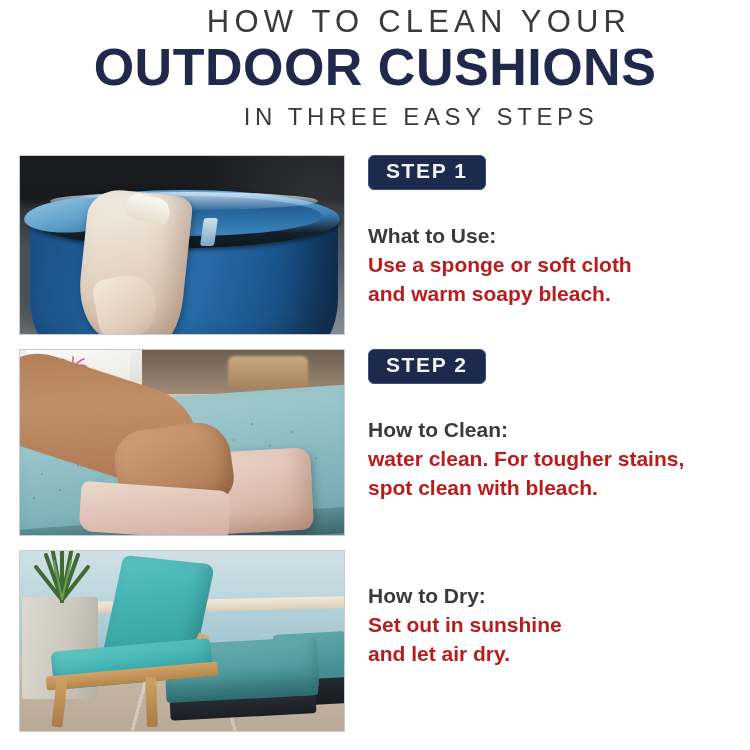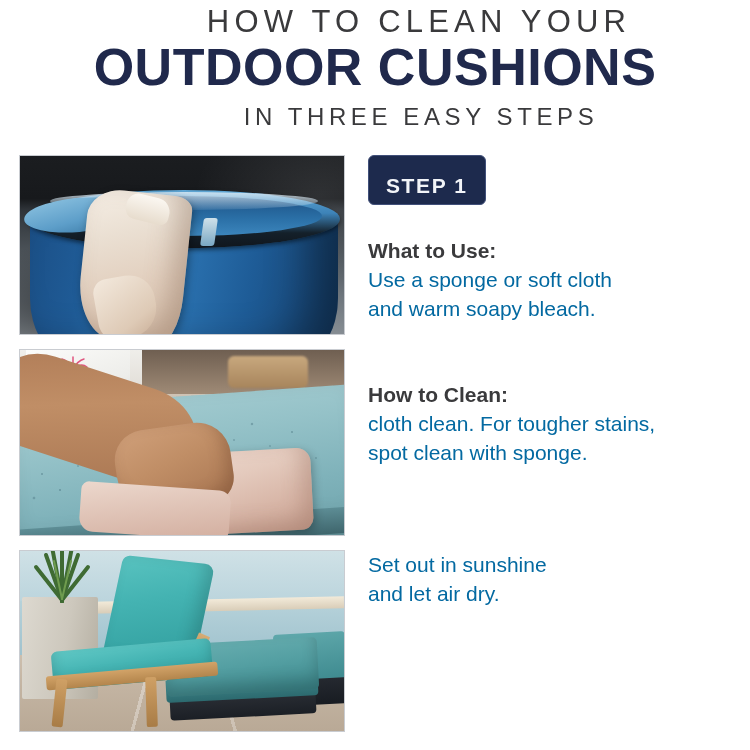--- a/index.html
+++ b/index.html
@@ -101,37 +101,37 @@
     top: 0;
     width: 372px;
   }
   .badge {
     display: inline-block;
     background: #1d2a4d;
     color: #f2f4f8;
     font-size: 21px;
     font-weight: 600;
     letter-spacing: 1.6px;
-    padding: 18px 17px 6px 17px;
+    padding: 3px 17px 6px 17px;
     border-radius: 6px;
     border: 1px solid #41507a;
     line-height: 24px;
   }
   .step-head {
     margin-top: 32px;
     font-size: 21px;
     font-weight: 700;
     color: #3a3a3c;
     line-height: 28px;
   }
   .step-body {
     margin-top: 1px;
     font-size: 21px;
-    font-weight: 400;
-    color: #0369a1;
+    font-weight: 700;
+    color: #b91c1c;
     line-height: 28px;
   }
 
   
   .p1-bg {
     position: absolute; inset: 0;
     background:
       linear-gradient(180deg, #1b1d20 0%, #17191c 24%, #2e3338 30%, #4d545a 55%, #6d757c 78%, #868d93 100%);
   }
   .p1-bg2 {
@@ -485,23 +485,24 @@
         <div class="p2-hand"></div>
         <div class="p2-finger" style="left:104px; top:142px; width:22px; height:34px; transform:rotate(8deg);"></div>
         <div class="p2-finger" style="left:126px; top:146px; width:22px; height:32px; transform:rotate(4deg);"></div>
         <div class="p2-finger" style="left:148px; top:146px; width:22px; height:30px; transform:rotate(0deg);"></div>
         <div class="p2-finger" style="left:170px; top:142px; width:20px; height:28px; transform:rotate(-4deg);"></div>
         <div class="p2-cloth2"></div>
       </div>
     </div>
 
     <div class="text-col">
+      <div class="badge">STEP 2</div>
       <div class="step-head">How to Clean:</div>
-      <div class="step-body">cloth clean. For tougher stains,</div>
-      <div class="step-body">spot clean with sponge.</div>
+      <div class="step-body">water clean. For tougher stains,</div>
+      <div class="step-body">spot clean with bleach.</div>
     </div>
   </div>
 
   <div class="step-row" id="row3">
 
     <div class="photo">
       <div class="scene">
         <div class="p3-sky"></div>
         <div class="p3-water"></div>
         <div class="p3-coping"></div>
@@ -531,18 +532,19 @@
         <div class="p3-pad-side"></div>
         <div class="p3-pad-top"></div>
         <div class="p3-chair-seat"></div>
         <div class="p3-frame"></div>
         <div class="p3-leg-a"></div>
         <div class="p3-leg-b"></div>
       </div>
     </div>
 
     <div class="text-col">
+      <div class="step-head">How to Dry:</div>
       <div class="step-body">Set out in sunshine</div>
       <div class="step-body">and let air dry.</div>
     </div>
   </div>
 
 </div>
 
 </body></html>

